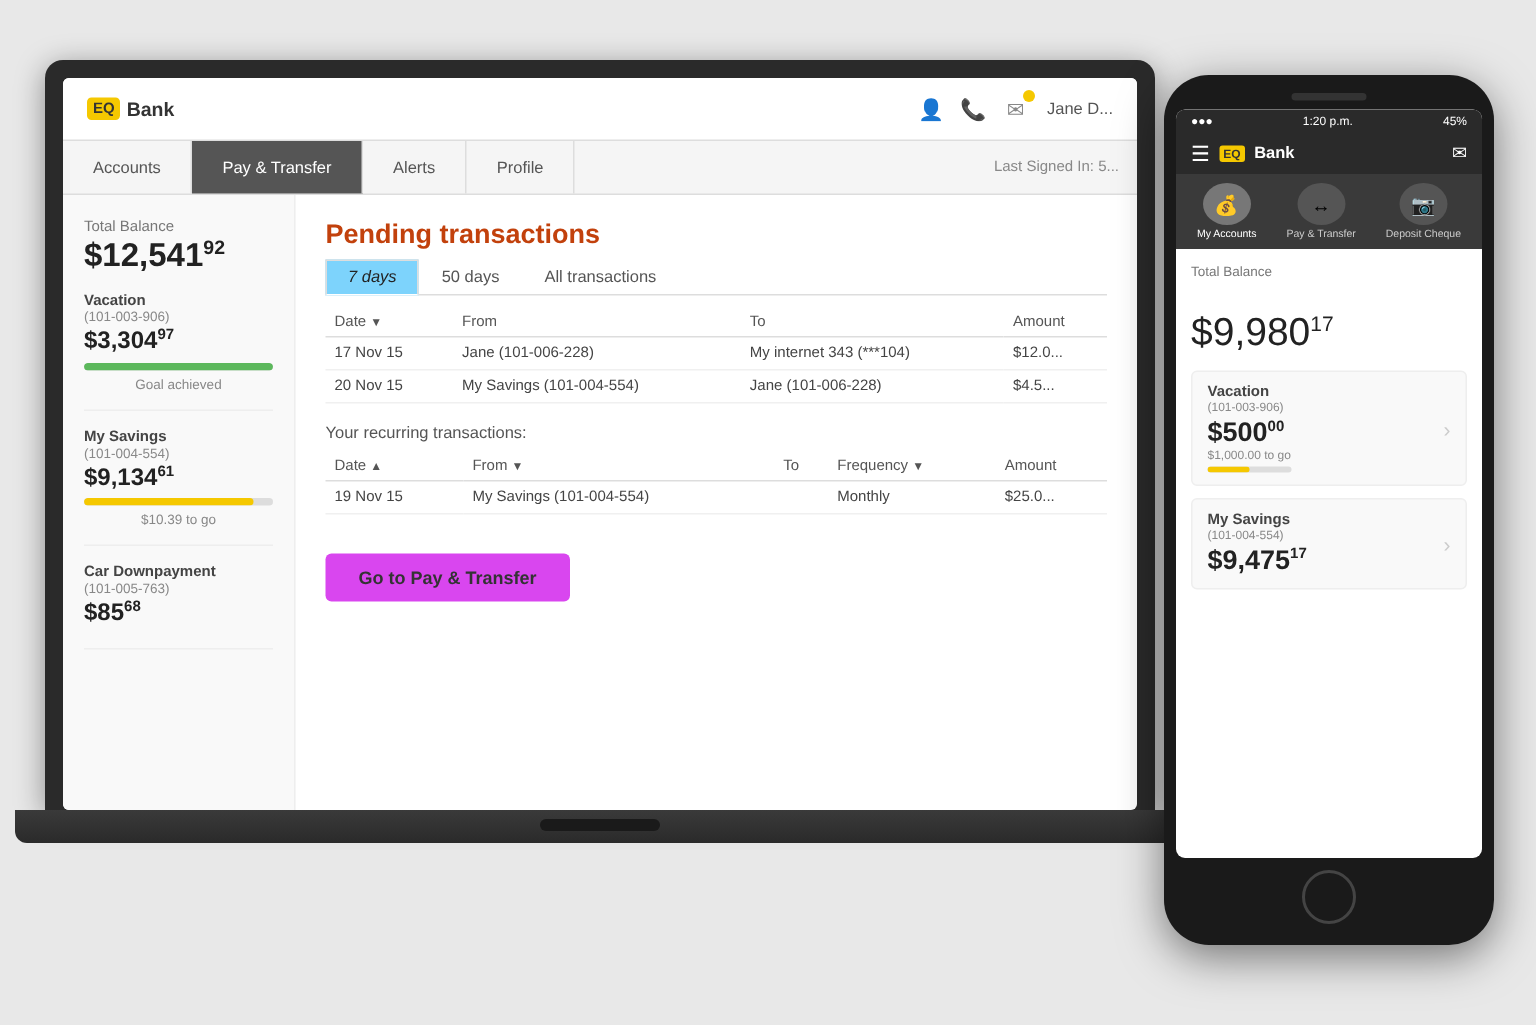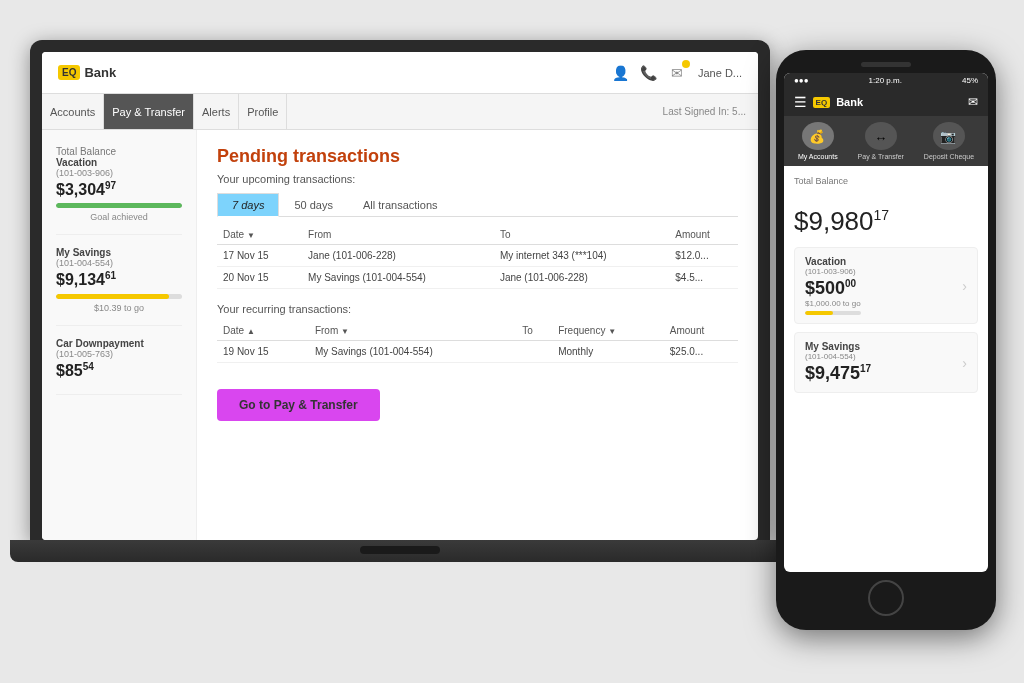--- a/index.html
+++ b/index.html
@@ -140,21 +140,21 @@
 
     .eq-nav {
       background: #f5f5f5;
       display: flex;
       align-items: center;
       border-bottom: 1px solid #ddd;
       height: 36px;
     }
 
     .eq-nav-item {
-      padding: 0 8px;
+      padding: 0 20px;
       height: 100%;
       display: flex;
       align-items: center;
       font-size: 11px;
       color: #555;
       cursor: pointer;
       border-right: 1px solid #ddd;
     }
 
     .eq-nav-item.active {
@@ -573,20 +573,23 @@
           <div class="eq-nav-item active">Pay &amp; Transfer</div>
           <div class="eq-nav-item">Alerts</div>
           <div class="eq-nav-item">Profile</div>
           <span class="eq-nav-right">Last Signed In: 5...</span>
         </div>
 
         <div class="eq-content">
 
           <div class="eq-sidebar">
             <div class="sidebar-total-label">Total Balance</div>
+            <div class="sidebar-total-amount">
+              <span>$12,541</span><sup>92</sup>
+            </div>
 
             <div class="sidebar-account">
               <div class="sidebar-account-name">Vacation</div>
               <div class="sidebar-account-num">(101-003-906)</div>
               <div class="sidebar-account-amount">
                 <span>$3,304</span><sup>97</sup>
               </div>
               <div class="progress-bar-container">
                 <div class="progress-bar-fill green" style="width:100%"></div>
               </div>
@@ -602,28 +605,27 @@
               <div class="progress-bar-container">
                 <div class="progress-bar-fill yellow" style="width:90%"></div>
               </div>
               <div class="sidebar-account-status">$10.39 to go</div>
             </div>
 
             <div class="sidebar-account">
               <div class="sidebar-account-name">Car Downpayment</div>
               <div class="sidebar-account-num">(101-005-763)</div>
               <div class="sidebar-account-amount">
-                <span>$85</span><sup>54</sup>
+                <span>$85</span><sup>68</sup>
               </div>
             </div>
           </div>
 
           <div class="eq-main">
             <div class="main-title">Pending transactions</div>
-            <div class="main-subtitle">Your upcoming transactions:</div>
 
             
             <div class="tabs-row">
               <div class="tab-item active">7 days</div>
               <div class="tab-item">50 days</div>
               <div class="tab-item">All transactions</div>
             </div>
 
             
             <table class="trans-table">

